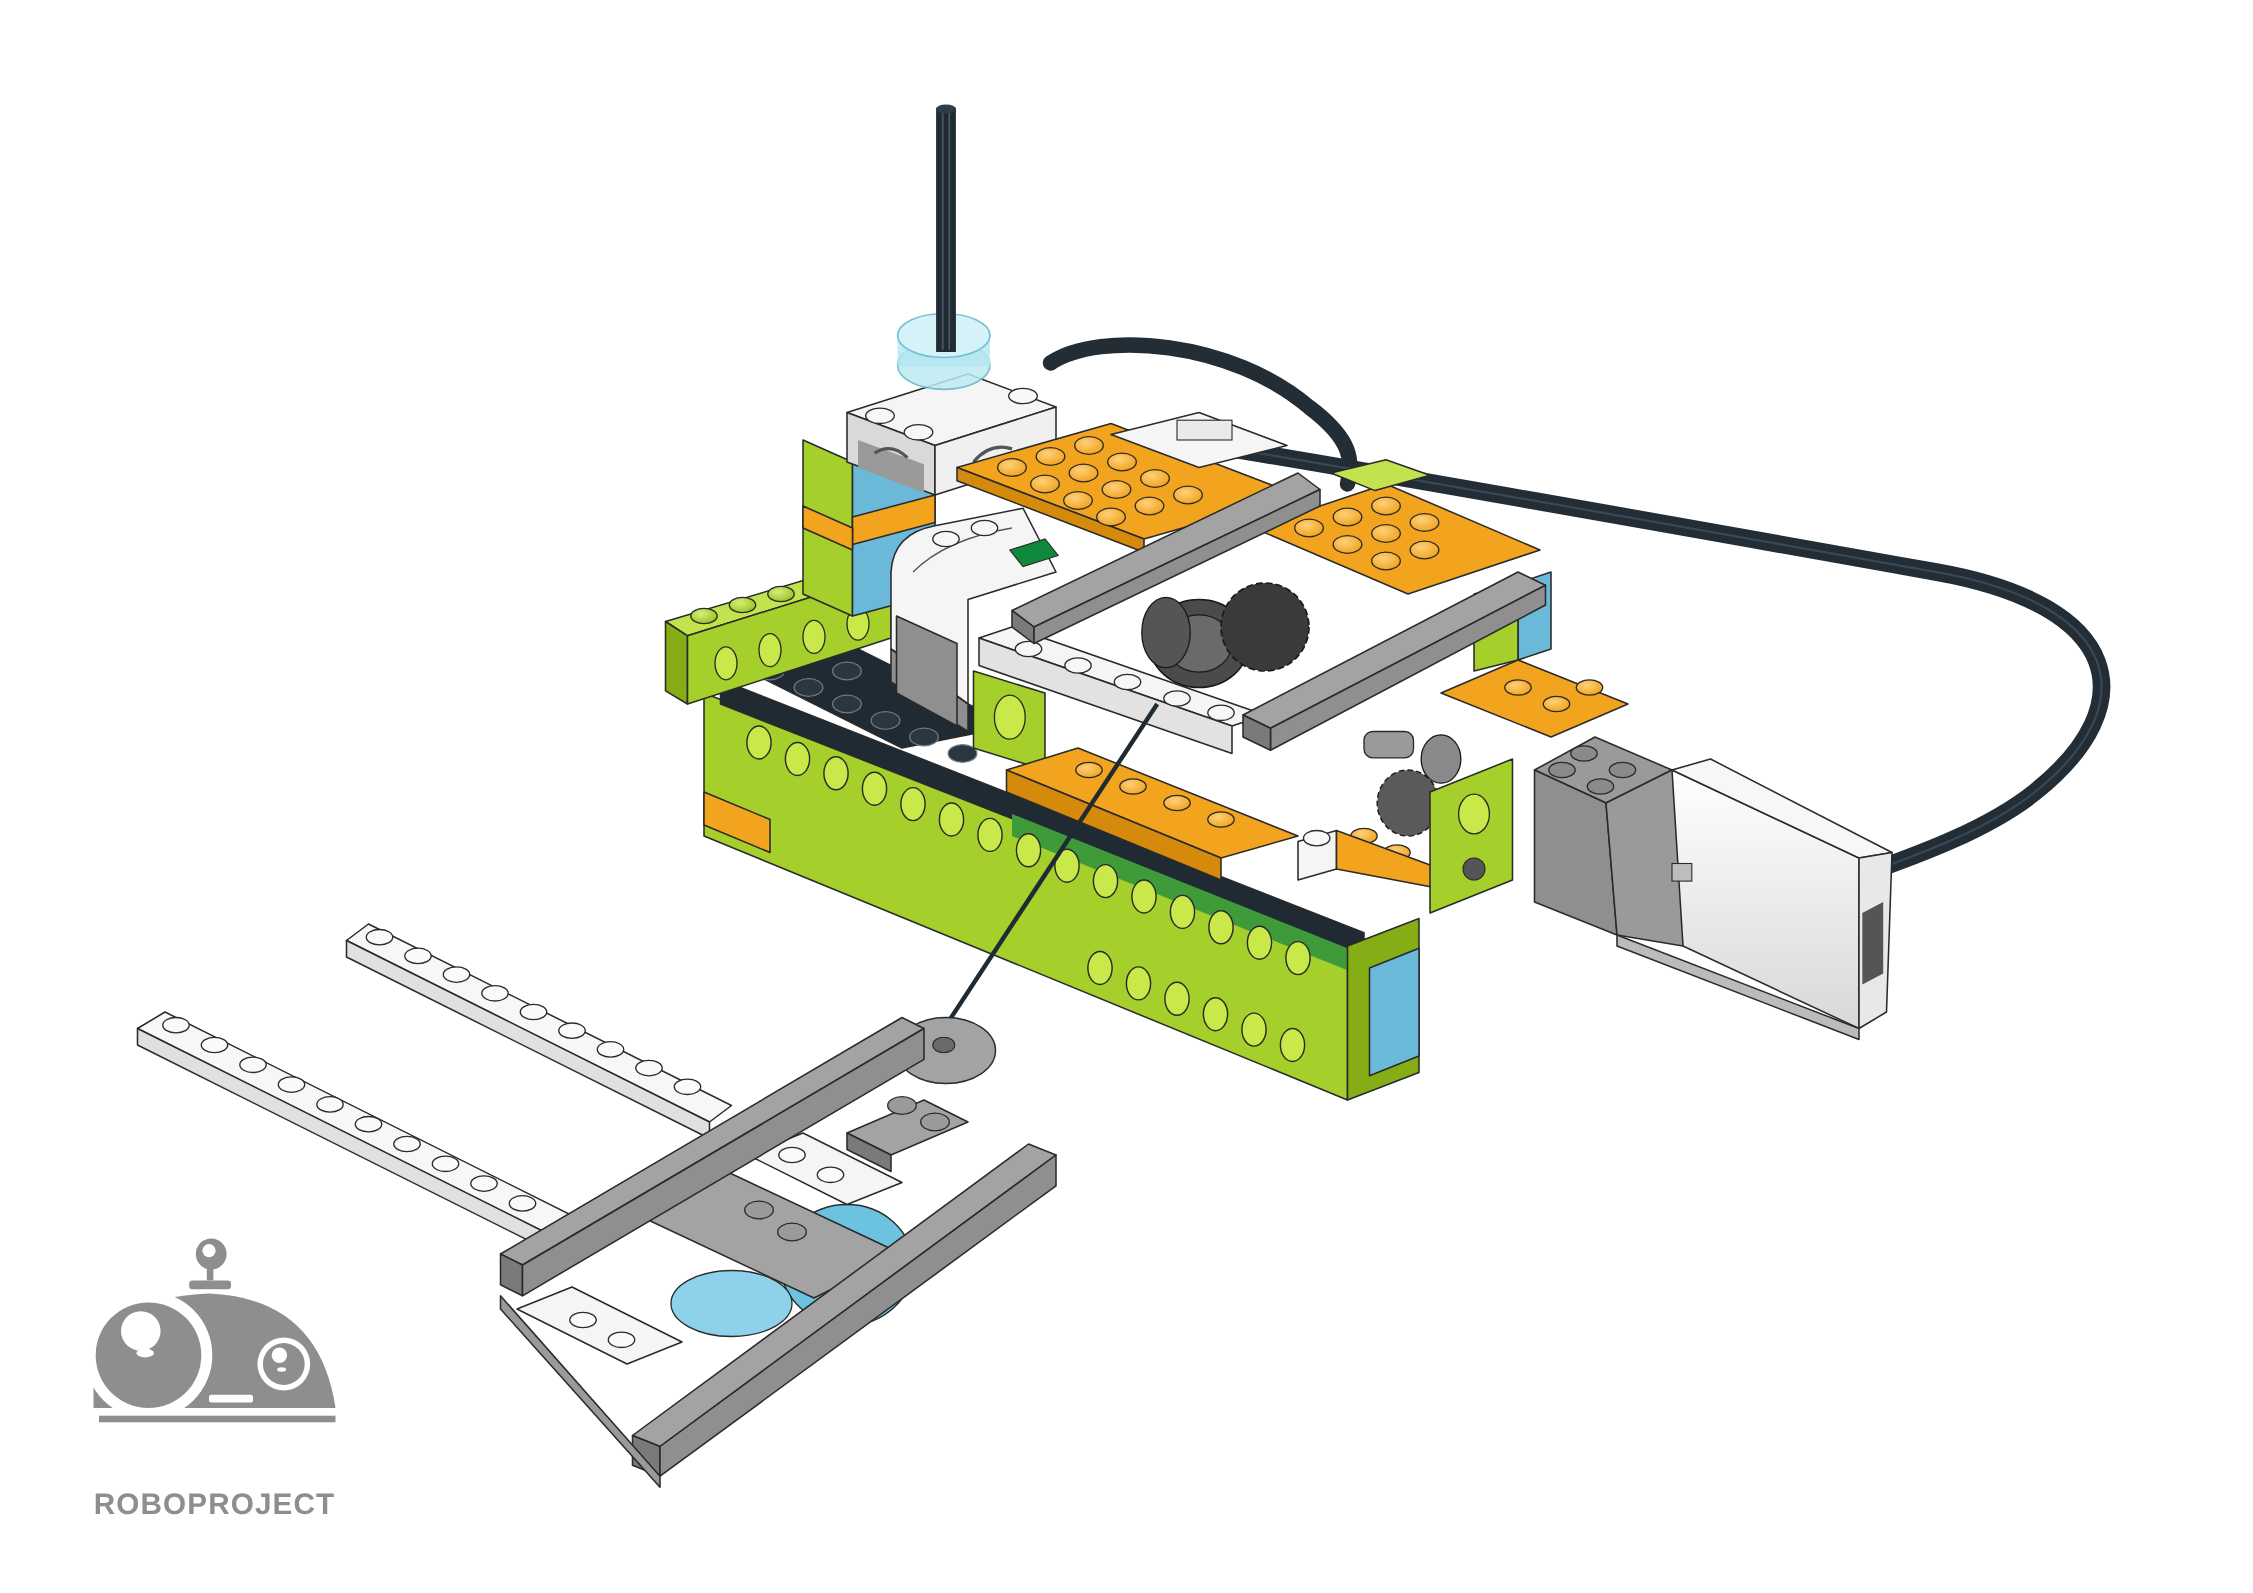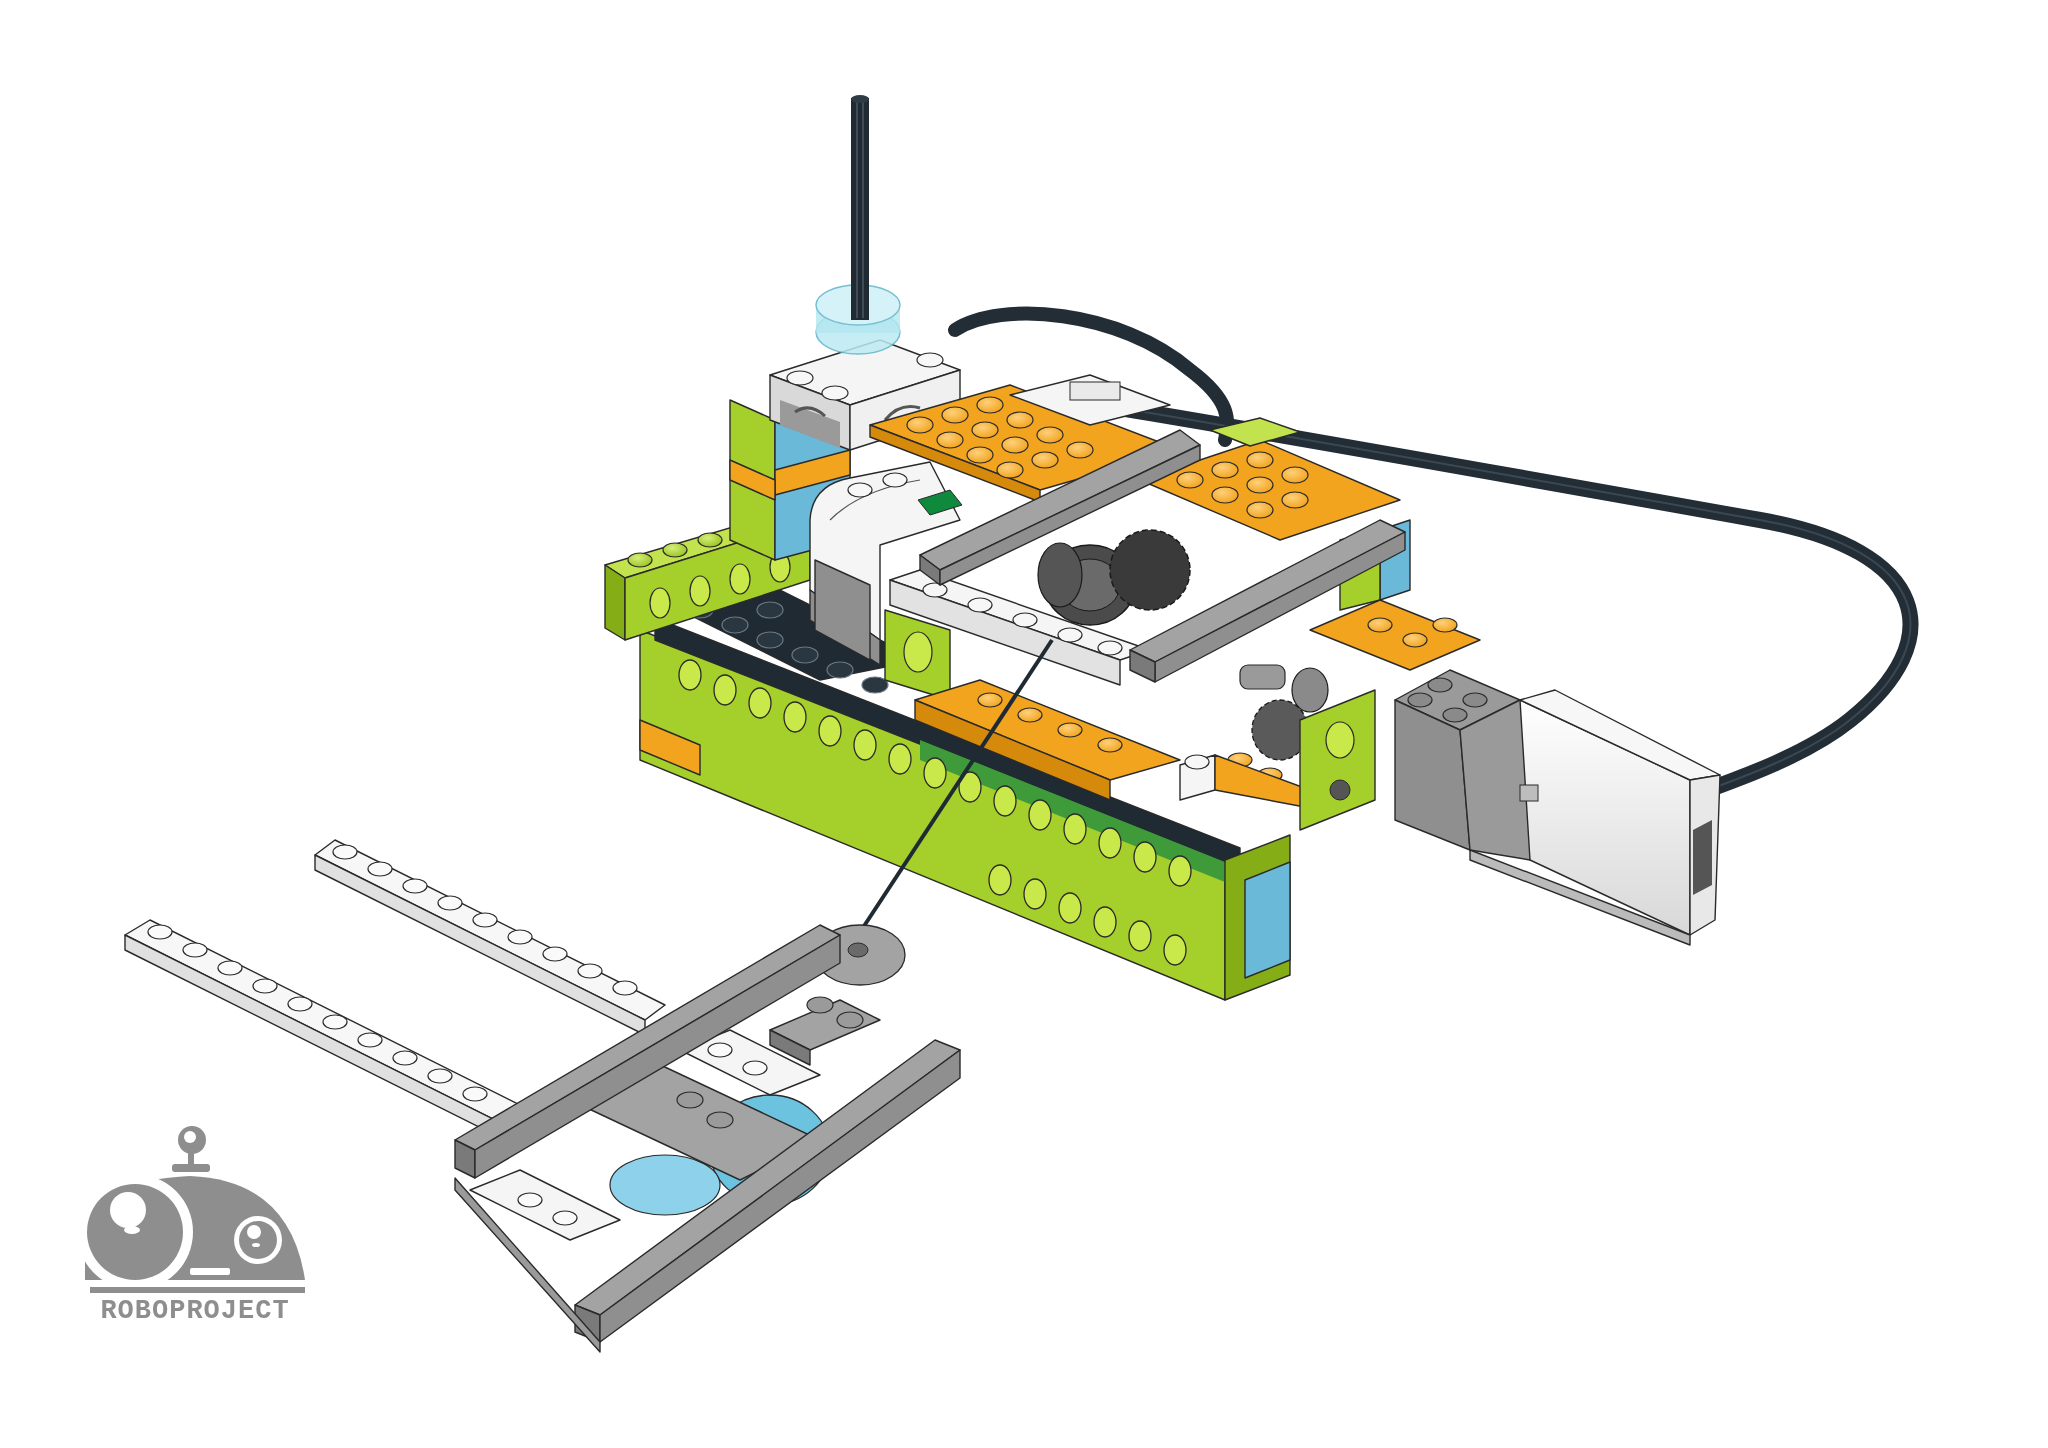--- a/index.html
+++ b/index.html
@@ -1,20 +1,20 @@
 <!DOCTYPE html>
 <html><head>
   <meta charset="utf-8">
   <style>
     html, body { margin: 0; padding: 0; background: #ffffff; }
     body { width: 2048px; height: 1448px; position: relative; overflow: hidden; font-family: "DejaVu Sans", sans-serif; }
     #stage { position: absolute; left: 0; top: 0; width: 2048px; height: 1448px; }
     .logo { position: absolute; left: 60px; top: 1110px; width: 270px; height: 215px; }
-    .logo-text { position: absolute; left: 60px; top: 1296px; width: 270px; text-align: center;
-      font-family: Liberation Mono, monospace; font-weight: bold; font-size: 27px; letter-spacing: 1px; color: #8e8e8e; }
+    .logo-text { position: absolute; left: 60px; top: 1352px; width: 270px; text-align: center;
+      font-family: Liberation Sans, sans-serif; font-weight: bold; font-size: 27px; letter-spacing: 1px; color: #8e8e8e; }
     .ln { stroke: #2a2a2a; stroke-width: 1.4; stroke-linejoin: round; }
   </style>
 </head>
 <body>
 
 <svg id="stage" viewBox="0 0 2048 1448" xmlns="http://www.w3.org/2000/svg">
   <defs>
     <radialGradient id="studLime" cx="40%" cy="35%" r="70%">
       <stop offset="0" stop-color="#d6ef7a"></stop>
         <stop offset="1" stop-color="#97c21f"></stop>

